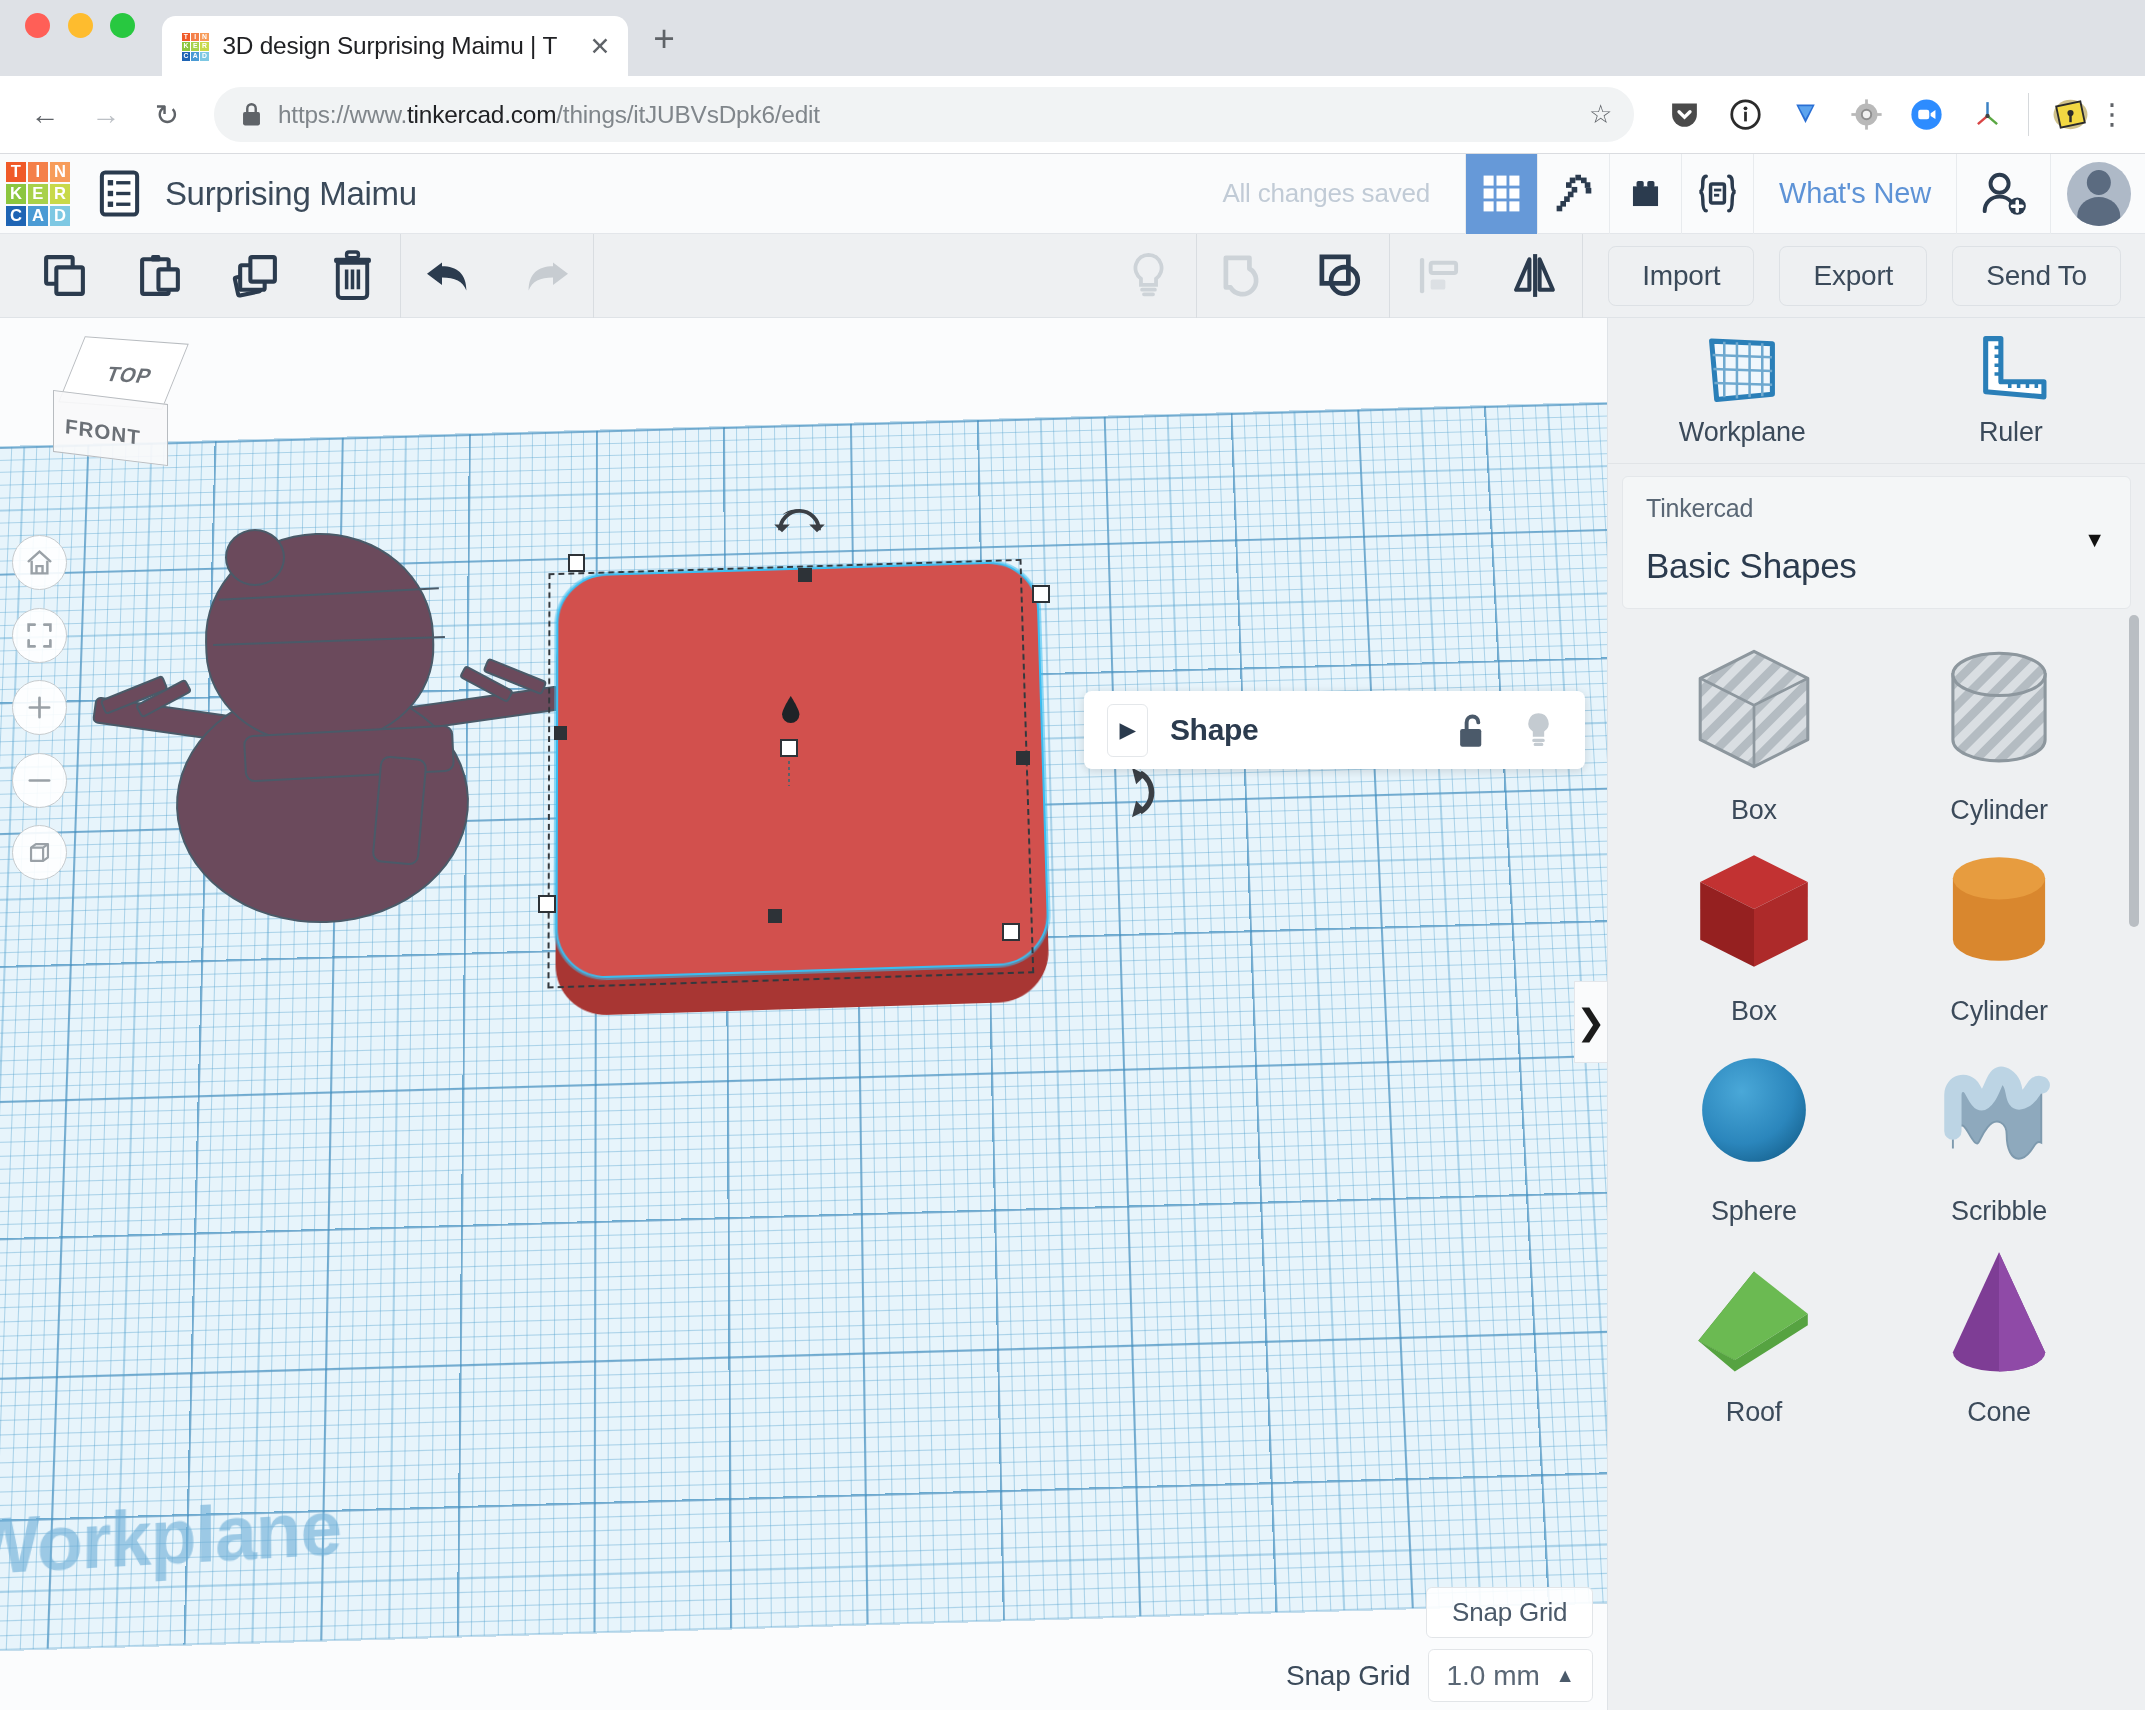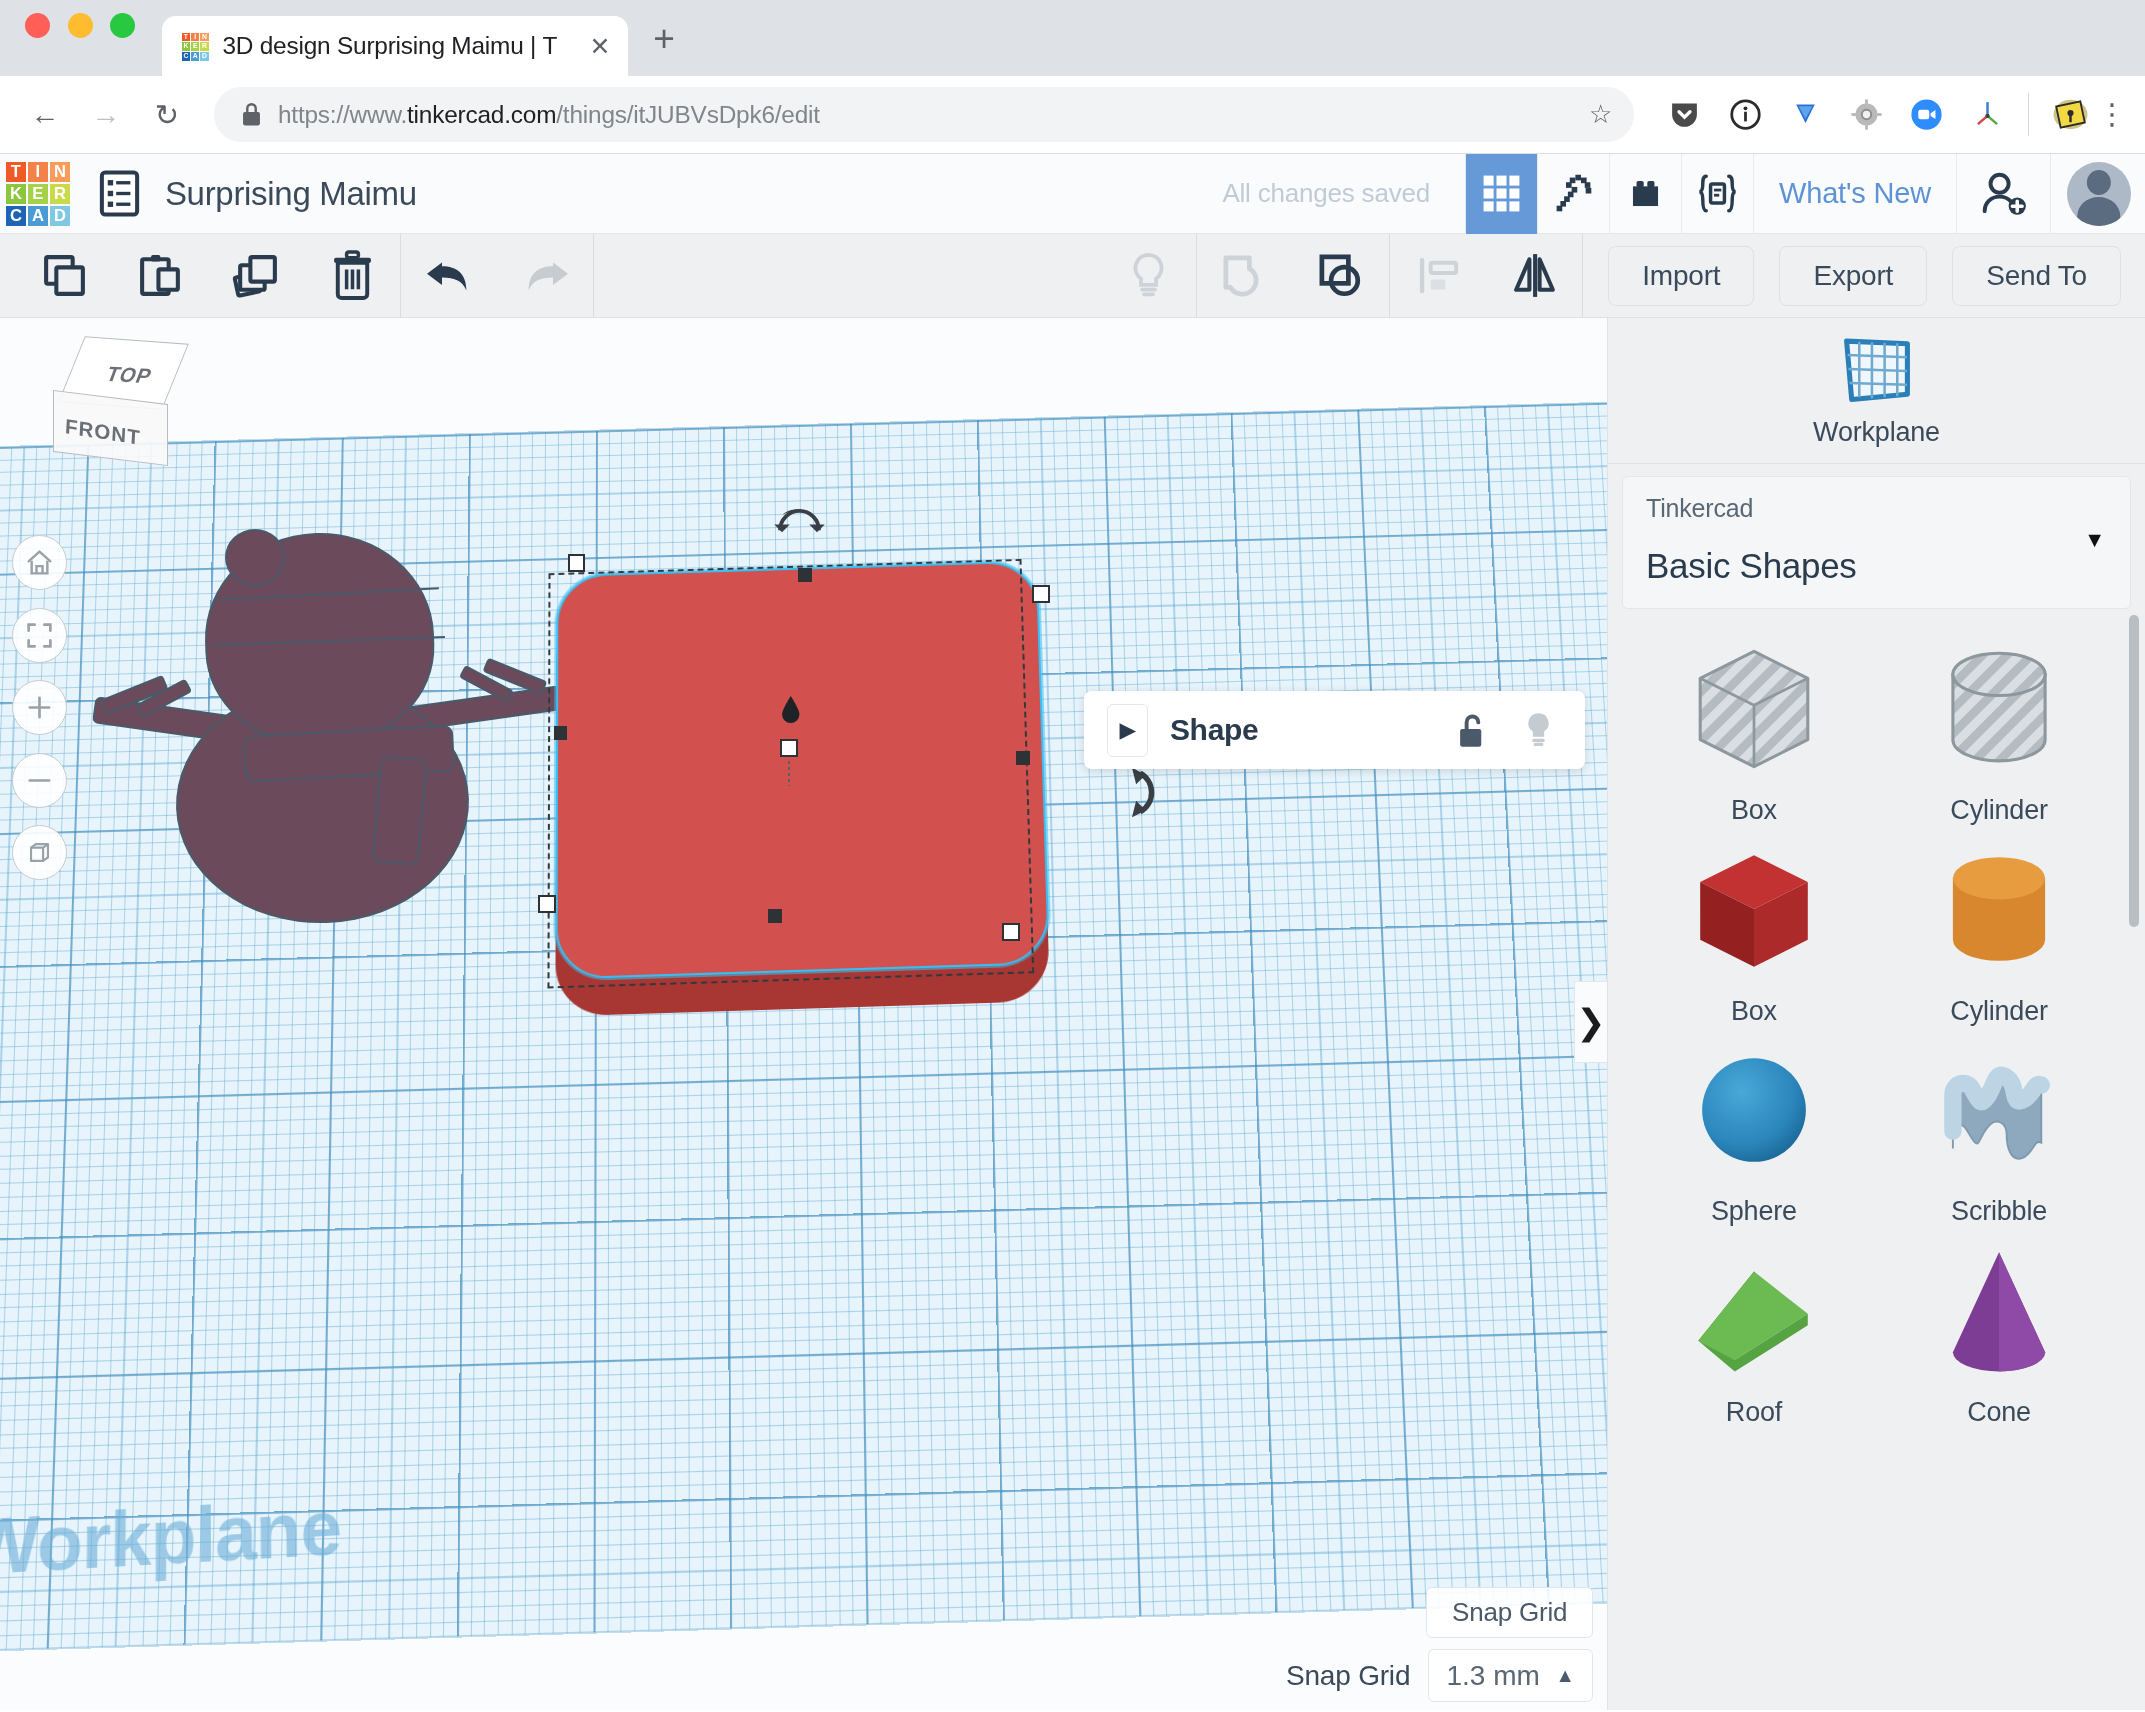--- a/index.html
+++ b/index.html
@@ -711,39 +711,49 @@
             <path d="M10 2a6.4 6.4 0 00-3.6 11.7V17h7.2v-3.3A6.4 6.4 0 0010 2z" fill="#c4cbd1"></path>
             <path d="M7 19.3h6M7.9 21.8h4.2" stroke="#c4cbd1" stroke-width="2" stroke-linecap="round"></path>
           </svg>
         </div>
       </div>
 
       <div class="editgrid-btn">Snap Grid</div>
       <div class="snapgrid-row">
         <span class="snapgrid-label">Snap Grid</span>
         <div class="snapgrid-select">
-          <span>1.3 mm</span>
+          <span>1.0 mm</span>
           <span style="font-size:19.5px;color:#4b5a6a">▲</span>
         </div>
       </div>
 
       <div class="collapse-arrow">❯</div>
     </div>
 
     <div class="sidebar">
       <div class="sb-tools">
         <div class="sb-tool">
           <svg width="76" height="72" viewBox="0 0 30 28">
             <path d="M3 3l24 1v20L5 26z" fill="#f0f7fc" stroke="#2a7fb8" stroke-width="2" stroke-linejoin="round"></path>
             <g stroke="#6fa9cf" stroke-width="1">
                 <path d="M8 3.2v22M13 3.4v22.2M18 3.6v21.6M23 3.8v21"></path>
                 <path d="M3.4 8.5l23.4.9M3.7 14l23.2.8M4.1 19.5l22.8.7"></path>
               </g>
           </svg>
           <div class="sb-tool-label">Workplane</div>
+        </div>
+        <div class="sb-tool">
+          <svg width="76" height="72" viewBox="0 0 30 28">
+            <path d="M5 2h6v17h17v6L5 23z" fill="#fff" stroke="#2a7fb8" stroke-width="2" stroke-linejoin="round"></path>
+            <g stroke="#2a7fb8" stroke-width="1.4">
+                <path d="M11 5.5H8.5M11 9H8.5M11 12.5H8.5M11 16H8.5"></path>
+                <path d="M14.5 19v2.5M18 19v2.5M21.5 19v2.5M25 19v2.5"></path>
+              </g>
+          </svg>
+          <div class="sb-tool-label">Ruler</div>
         </div>
       </div>
 
       <div class="sb-select-wrap">
         <div class="sb-select">
           <div class="sb-select-sub">Tinkercad</div>
           <div class="sb-select-main">Basic Shapes</div>
           <div class="sb-caret">▼</div>
         </div>
       </div>

